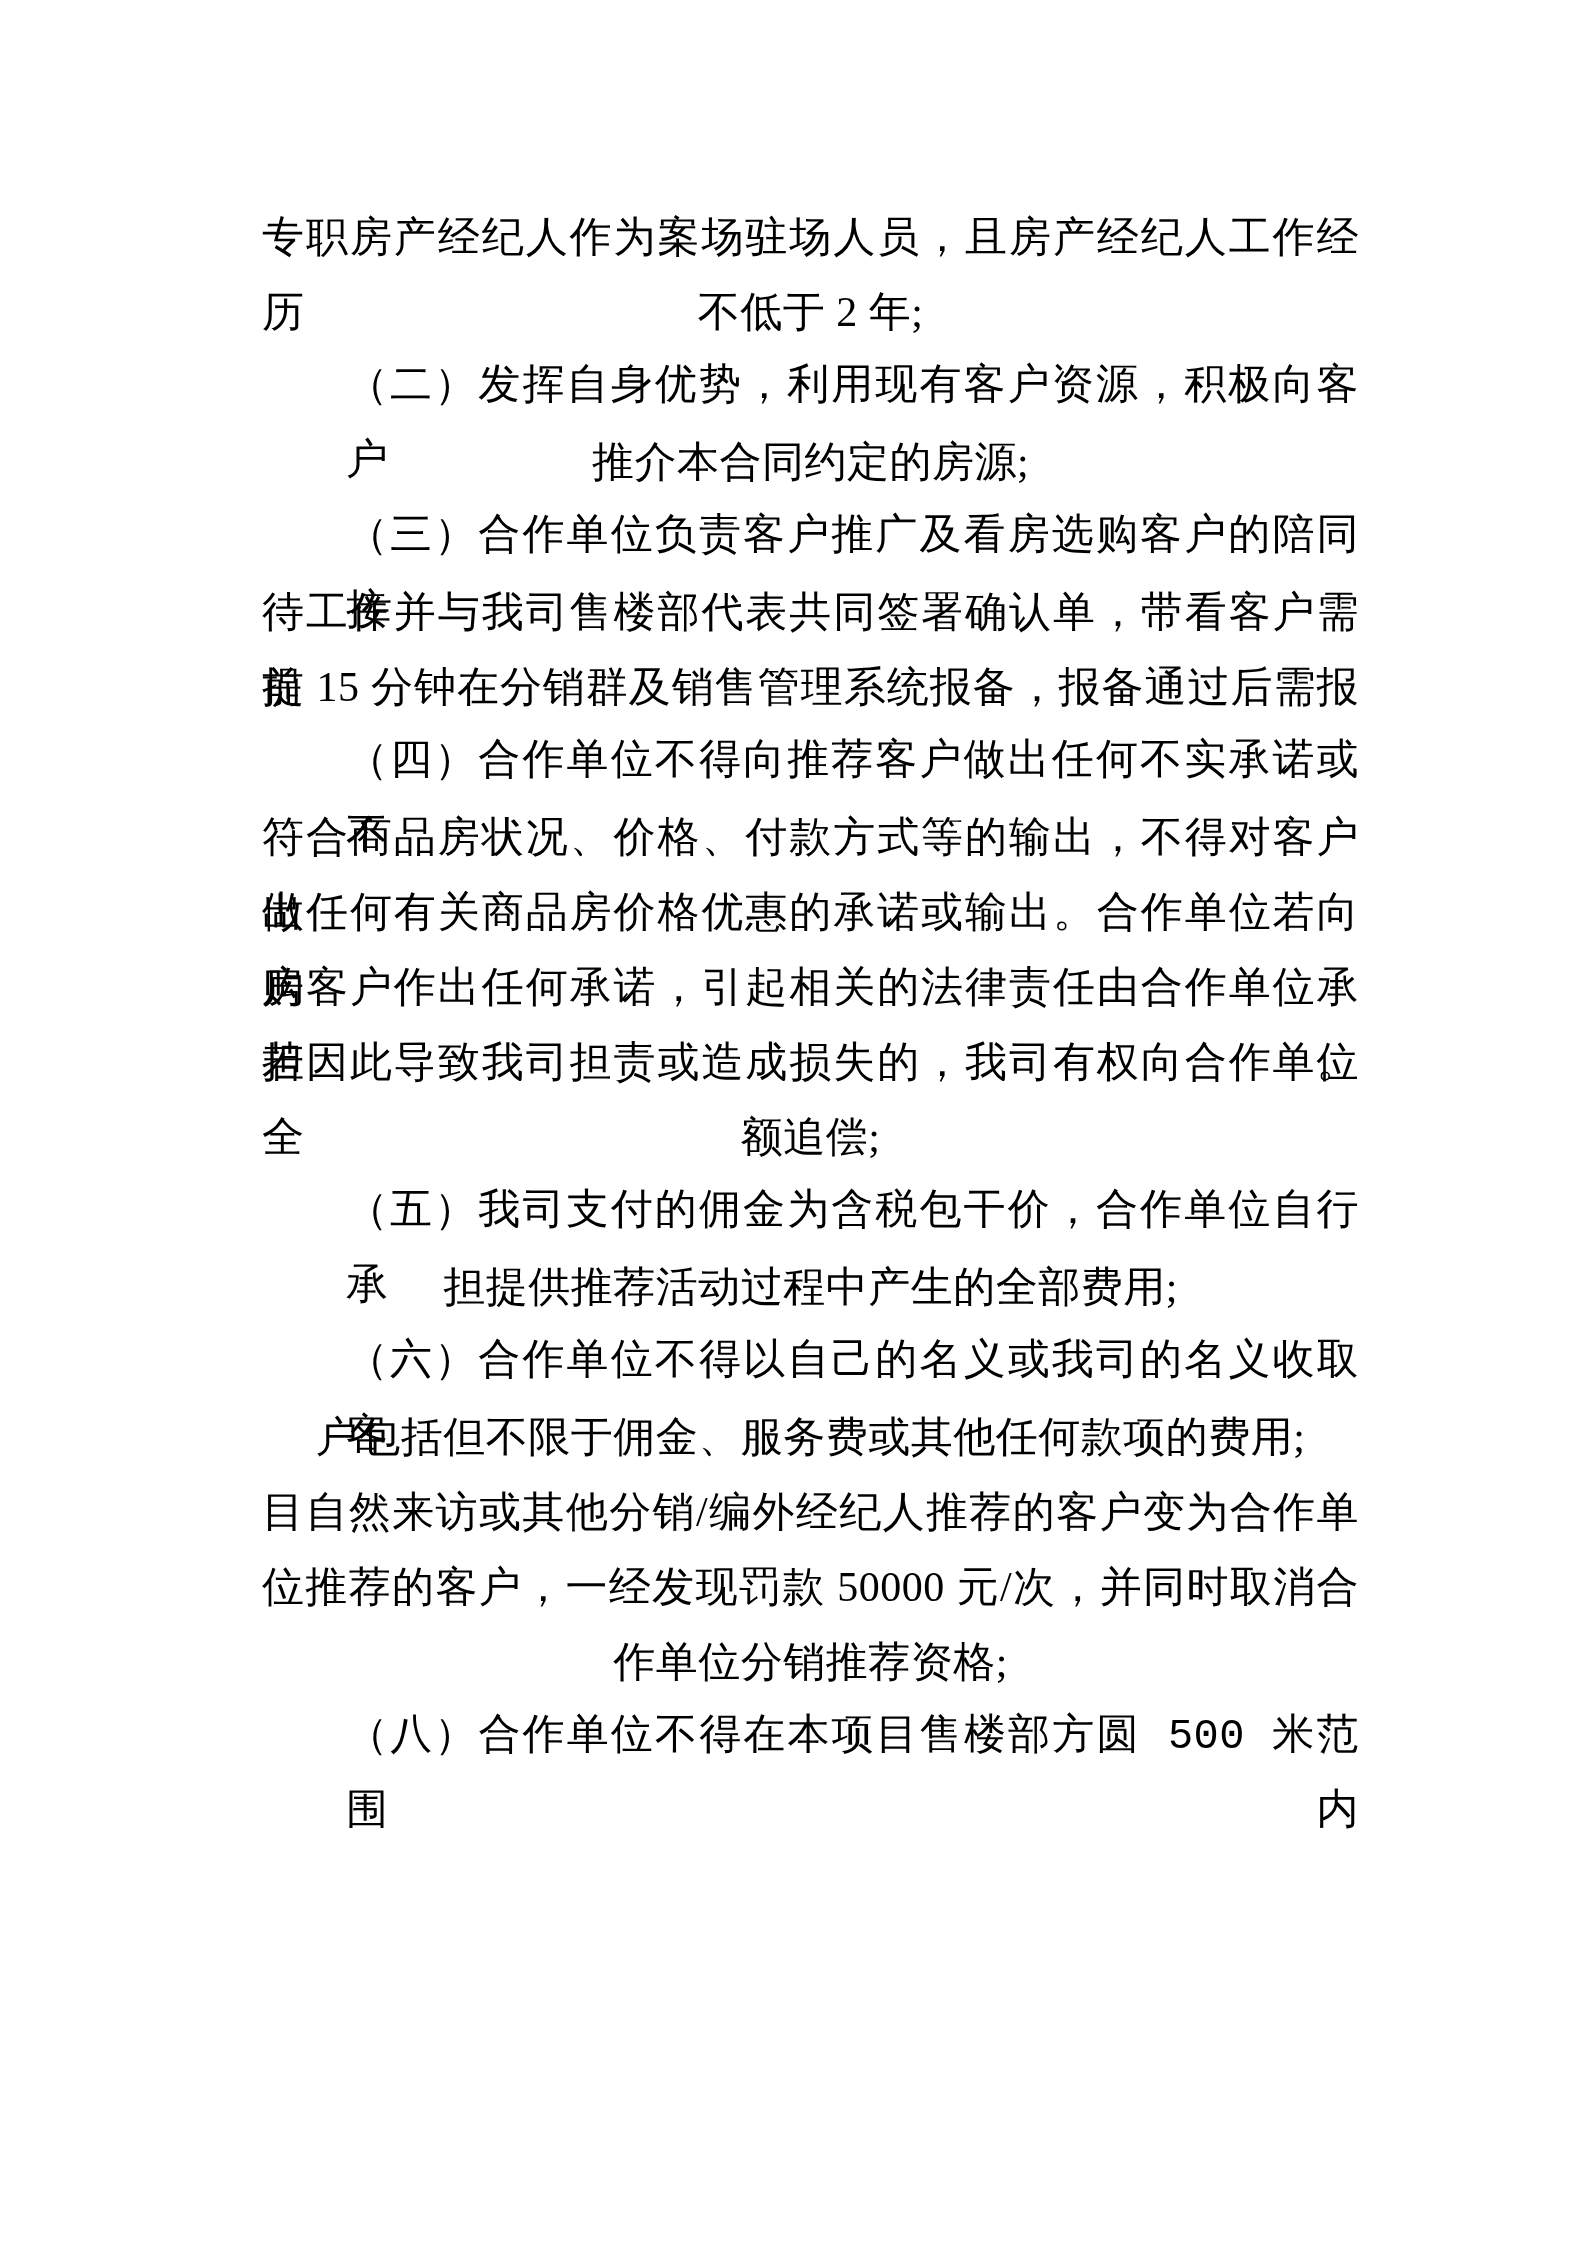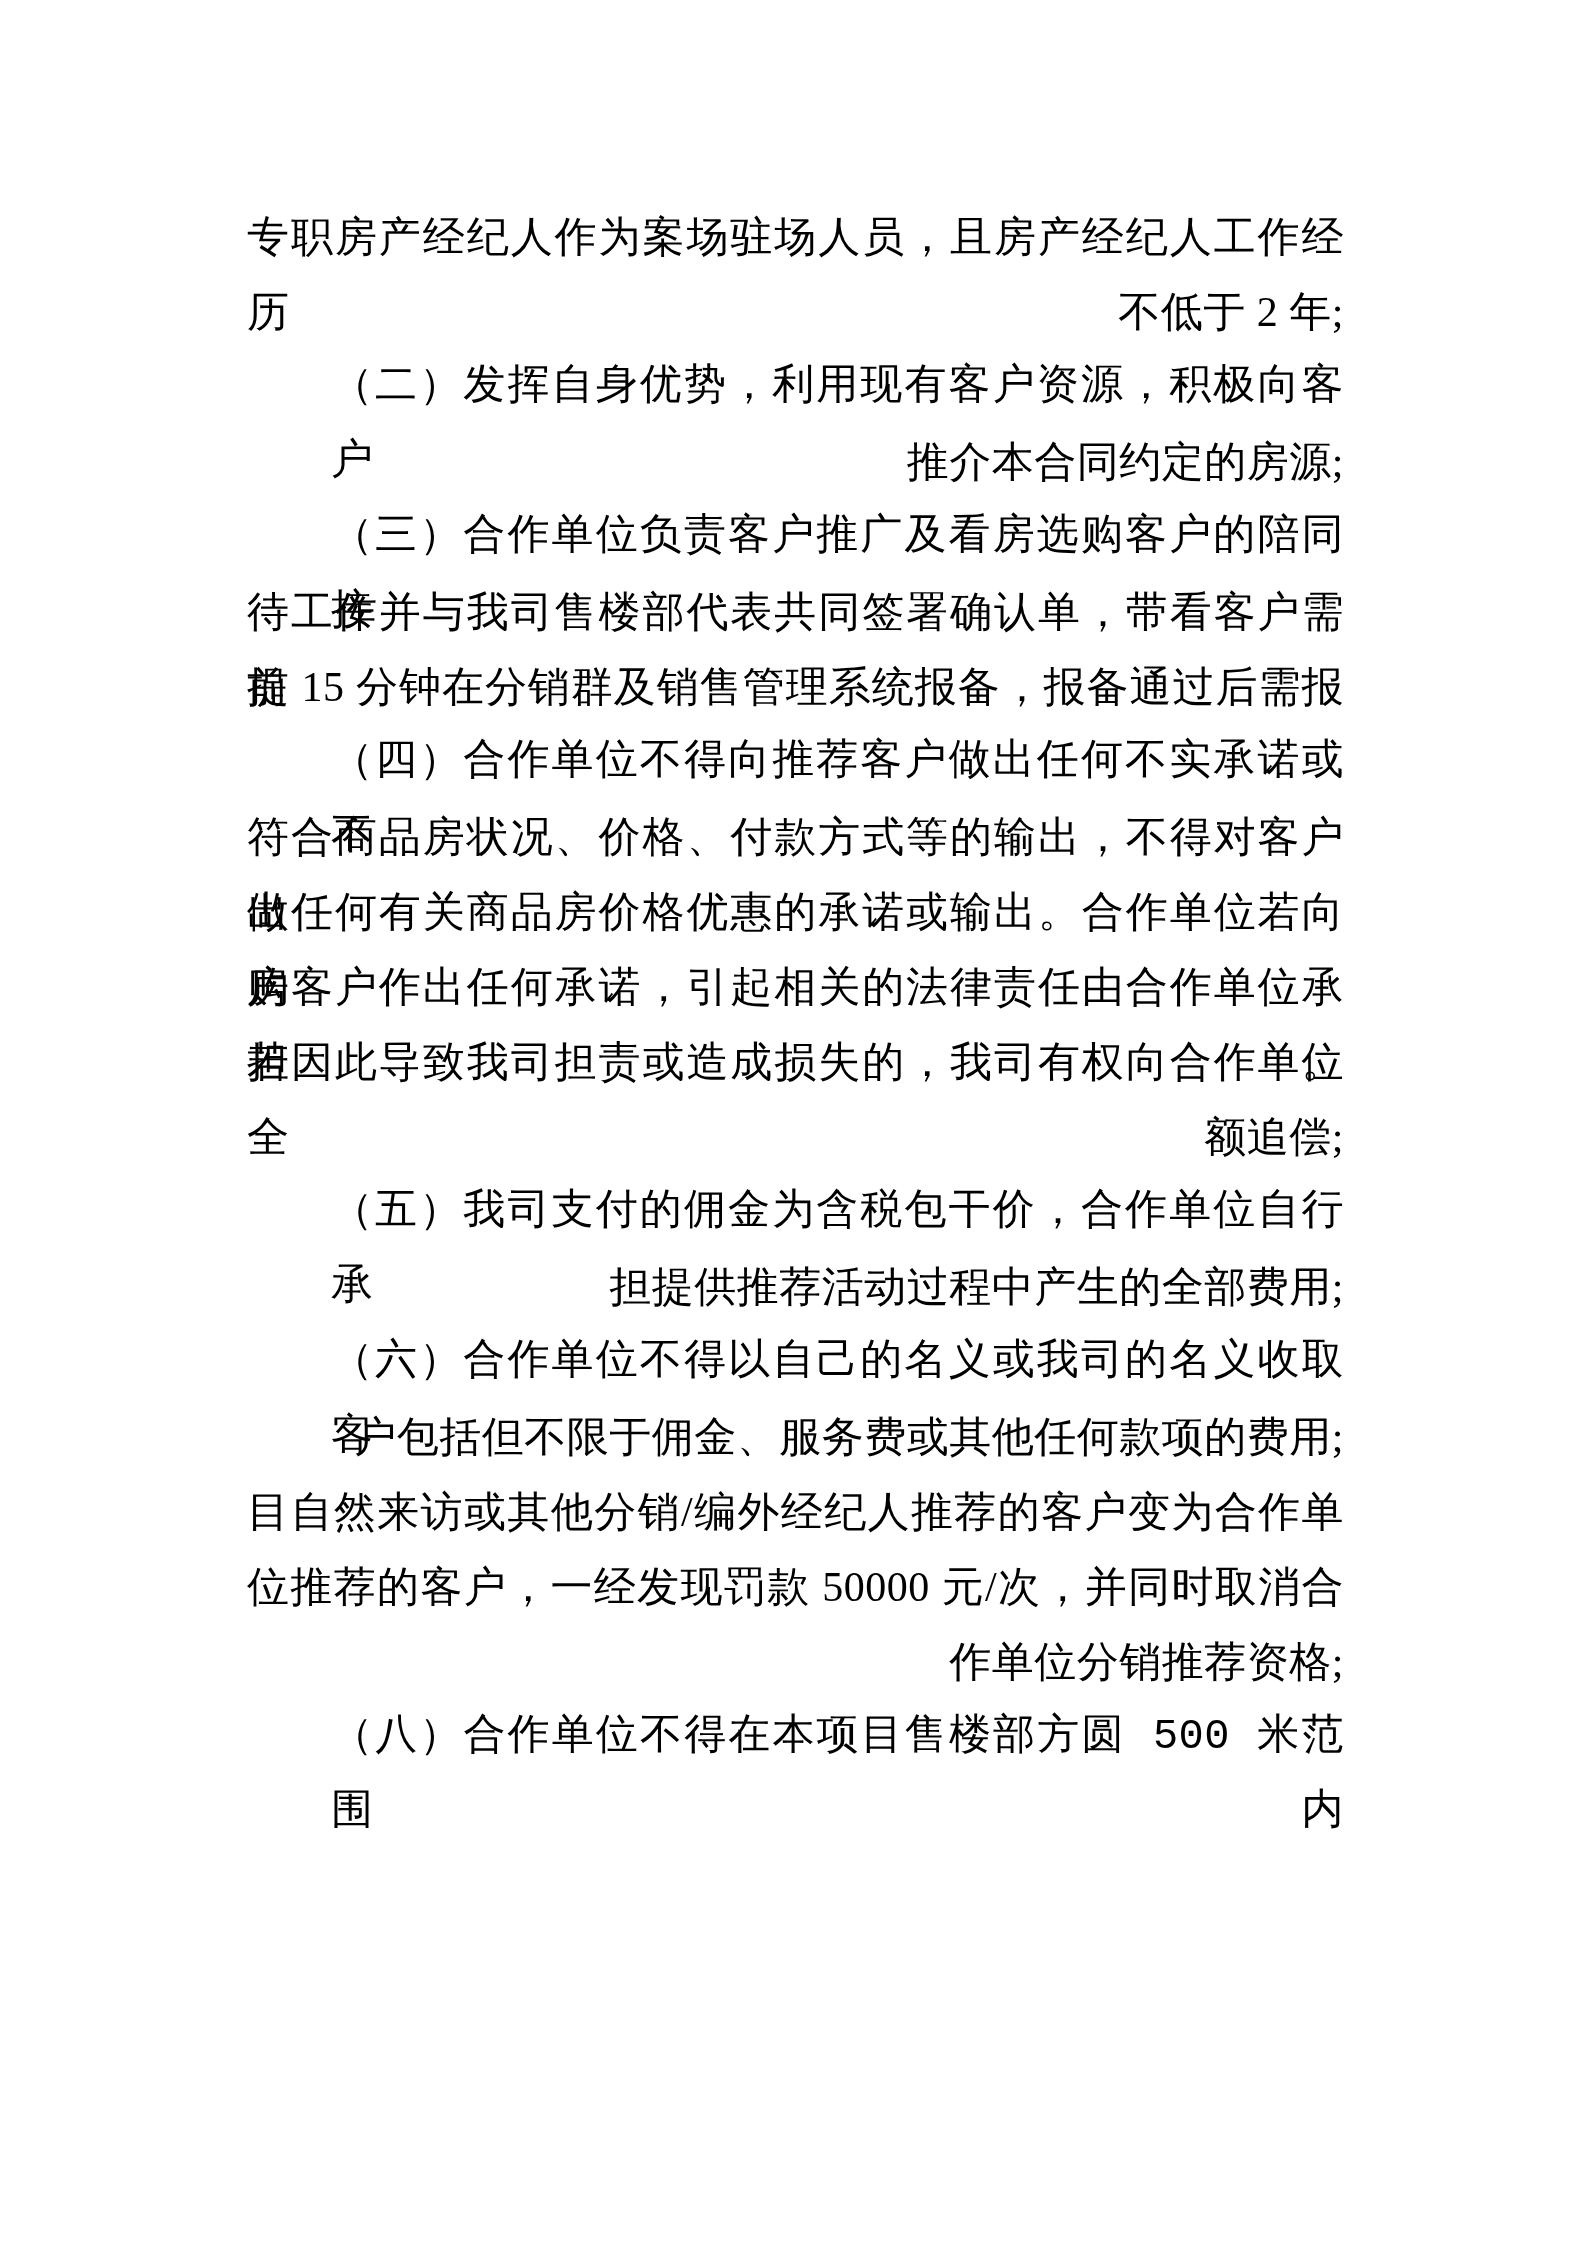--- a/index.html
+++ b/index.html
@@ -14,30 +14,30 @@
     font-family: "Liberation Serif", "DejaVu Serif", serif;
   }
   .page {
     position: relative;
     width: 1587px;
     height: 2245px;
     background: #ffffff;
   }
   .doc-body {
     position: absolute;
-    left: 247px;
+    left: 262px;
     top: 200px;
     width: 1097px;
   }
   .line {
     height: 75px;
     line-height: 75px;
     font-size: 42px;
     color: #000000;
-    text-align: right;
+    text-align: center;
     letter-spacing: 0.5px;
   }
   
   .line.full {
     text-align: justify;
     text-align-last: justify;
   }
   
   .line.indent {
     padding-left: 84px;

